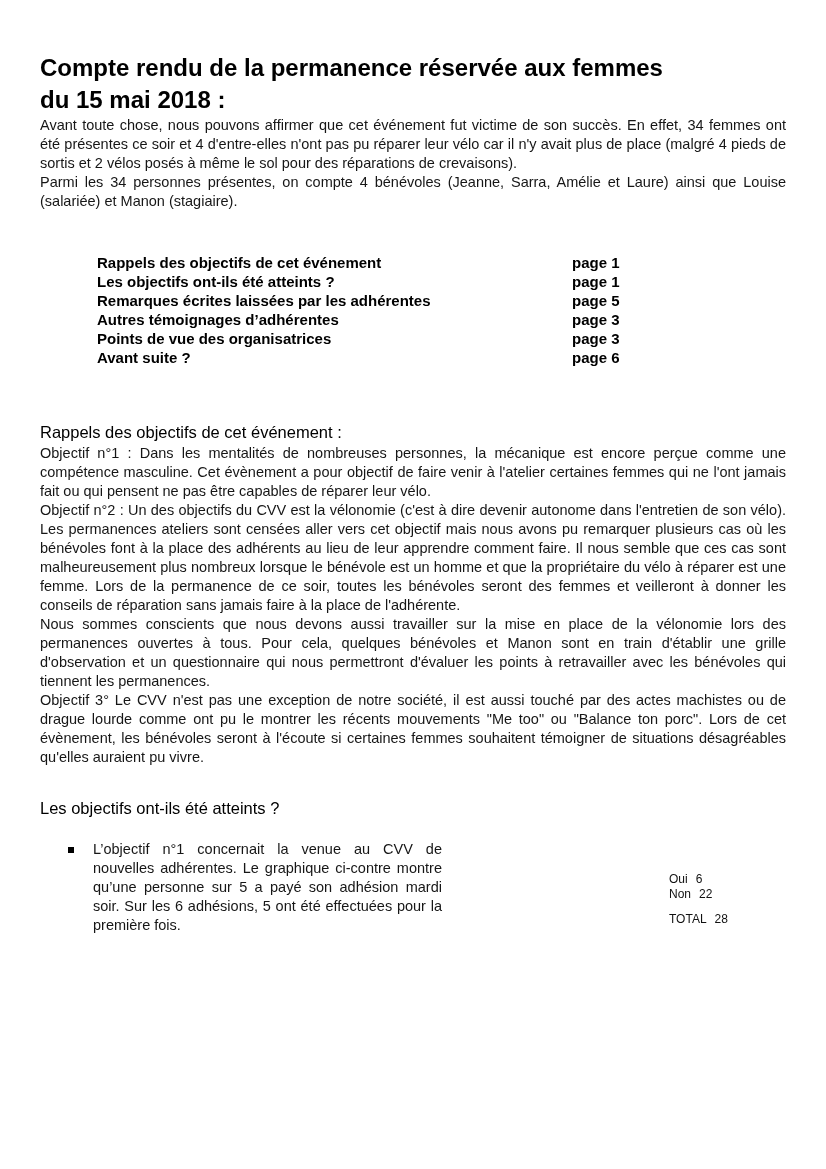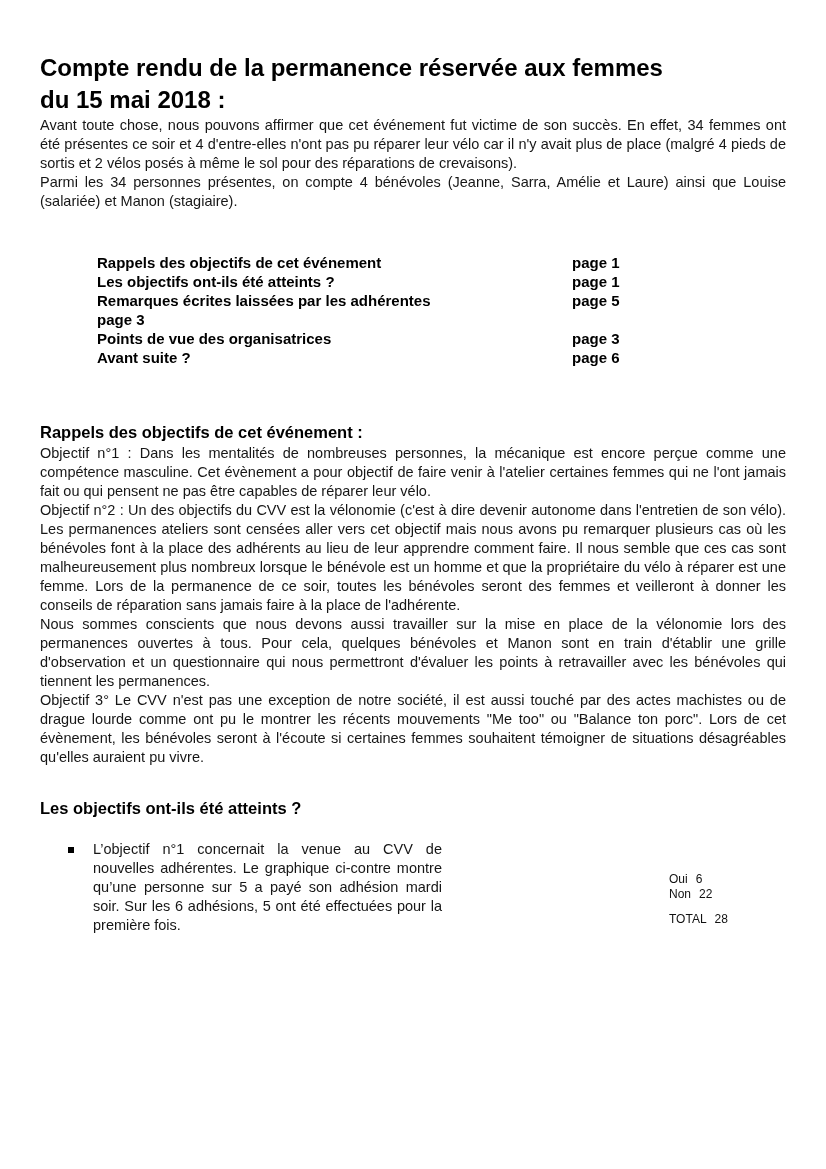--- a/index.html
+++ b/index.html
@@ -21,21 +21,21 @@
     margin:0;text-align:justify;
     font-size:14.5px;line-height:19px;color:#161616;
   }
   .p-intro1{margin-top:27px;}
   .p-intro2{margin-top:22px;}
   .toc{margin-top:42px;font-weight:bold;font-size:15px;line-height:19px;color:#000;}
   .toc-row{display:flex;padding-left:57px;}
   .toc-label{width:475px;}
   .toc-page{flex:none;}
   h2{
-    margin:0;font-size:16.5px;line-height:23px;font-weight:bold;color:#000;
+    margin:0;font-size:16.5px;line-height:23px;font-weight:normal;color:#000;
   }
   .h2-rappels{margin-top:54px;}
   .p-obj1{margin-top:18px;}
   .p-obj2{margin-top:15px;}
   .p-velonomie{margin-top:0;}
   .p-obj3{margin-top:14px;}
   .h2-atteints{margin-top:30px;}
   .atteints-row{position:relative;display:flex;margin-top:2px;}
   .bullet-col{width:402px;flex:none;padding-top:18px;box-sizing:border-box;}
   .bullet-item{position:relative;padding-left:53px;}
@@ -87,20 +87,21 @@
     </div>
     <div class="toc-row">
       <span class="toc-label">Les objectifs ont-ils été atteints ?</span>
       <span class="toc-page">page 1</span>
     </div>
     <div class="toc-row">
       <span class="toc-label">Remarques écrites laissées par les adhérentes</span>
       <span class="toc-page">page 5</span>
     </div>
     <div class="toc-row">
+      <span class="toc-label">Autres témoignages d’adhérentes</span>
       <span class="toc-page">page 3</span>
     </div>
     <div class="toc-row">
       <span class="toc-label">Points de vue des organisatrices</span>
       <span class="toc-page">page 3</span>
     </div>
     <div class="toc-row">
       <span class="toc-label">Avant suite ?</span>
       <span class="toc-page">page 6</span>
     </div>

